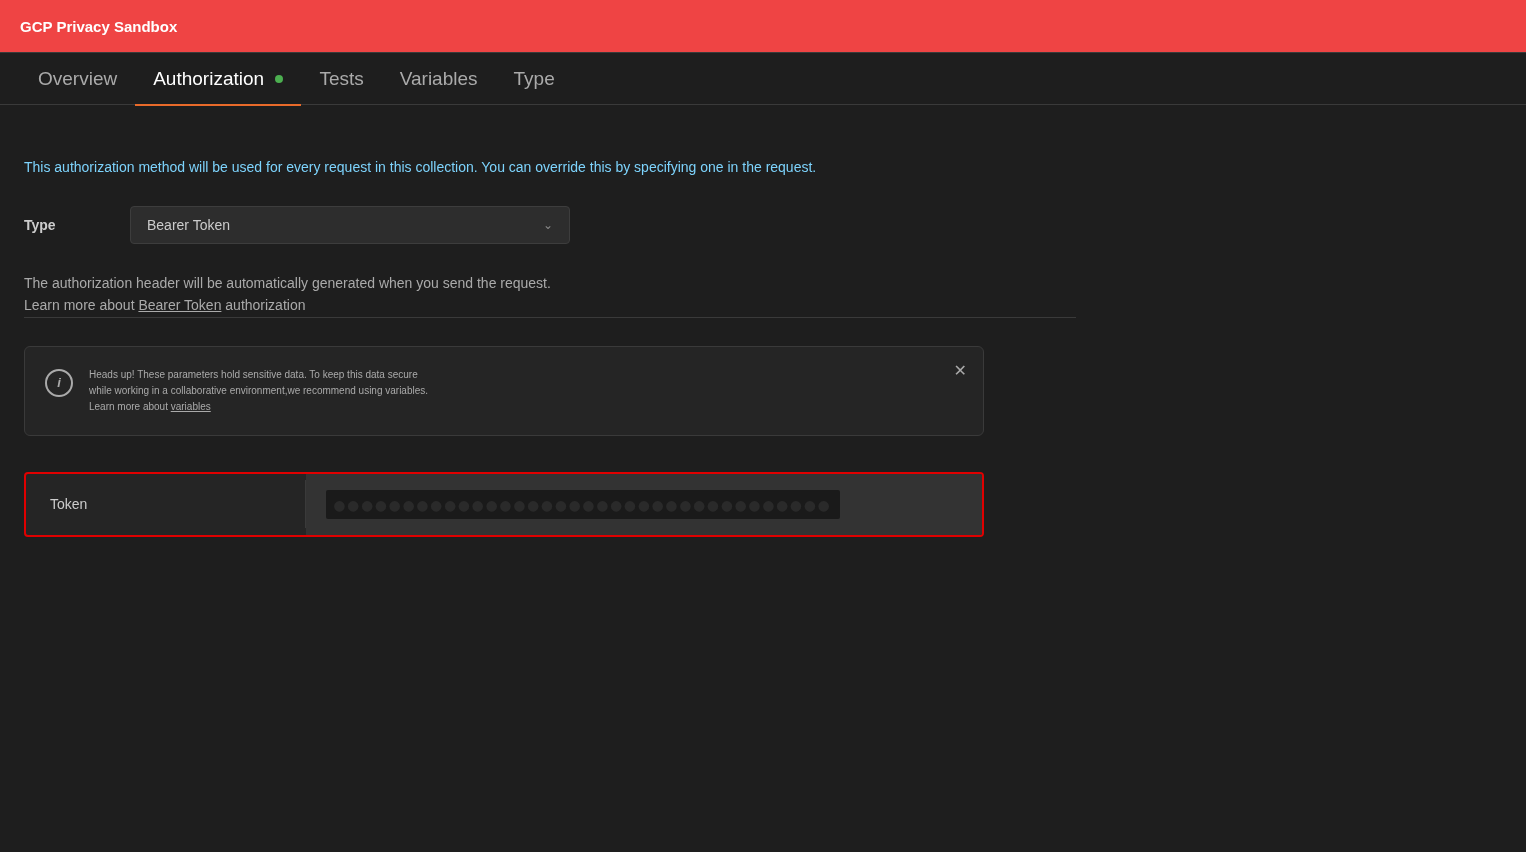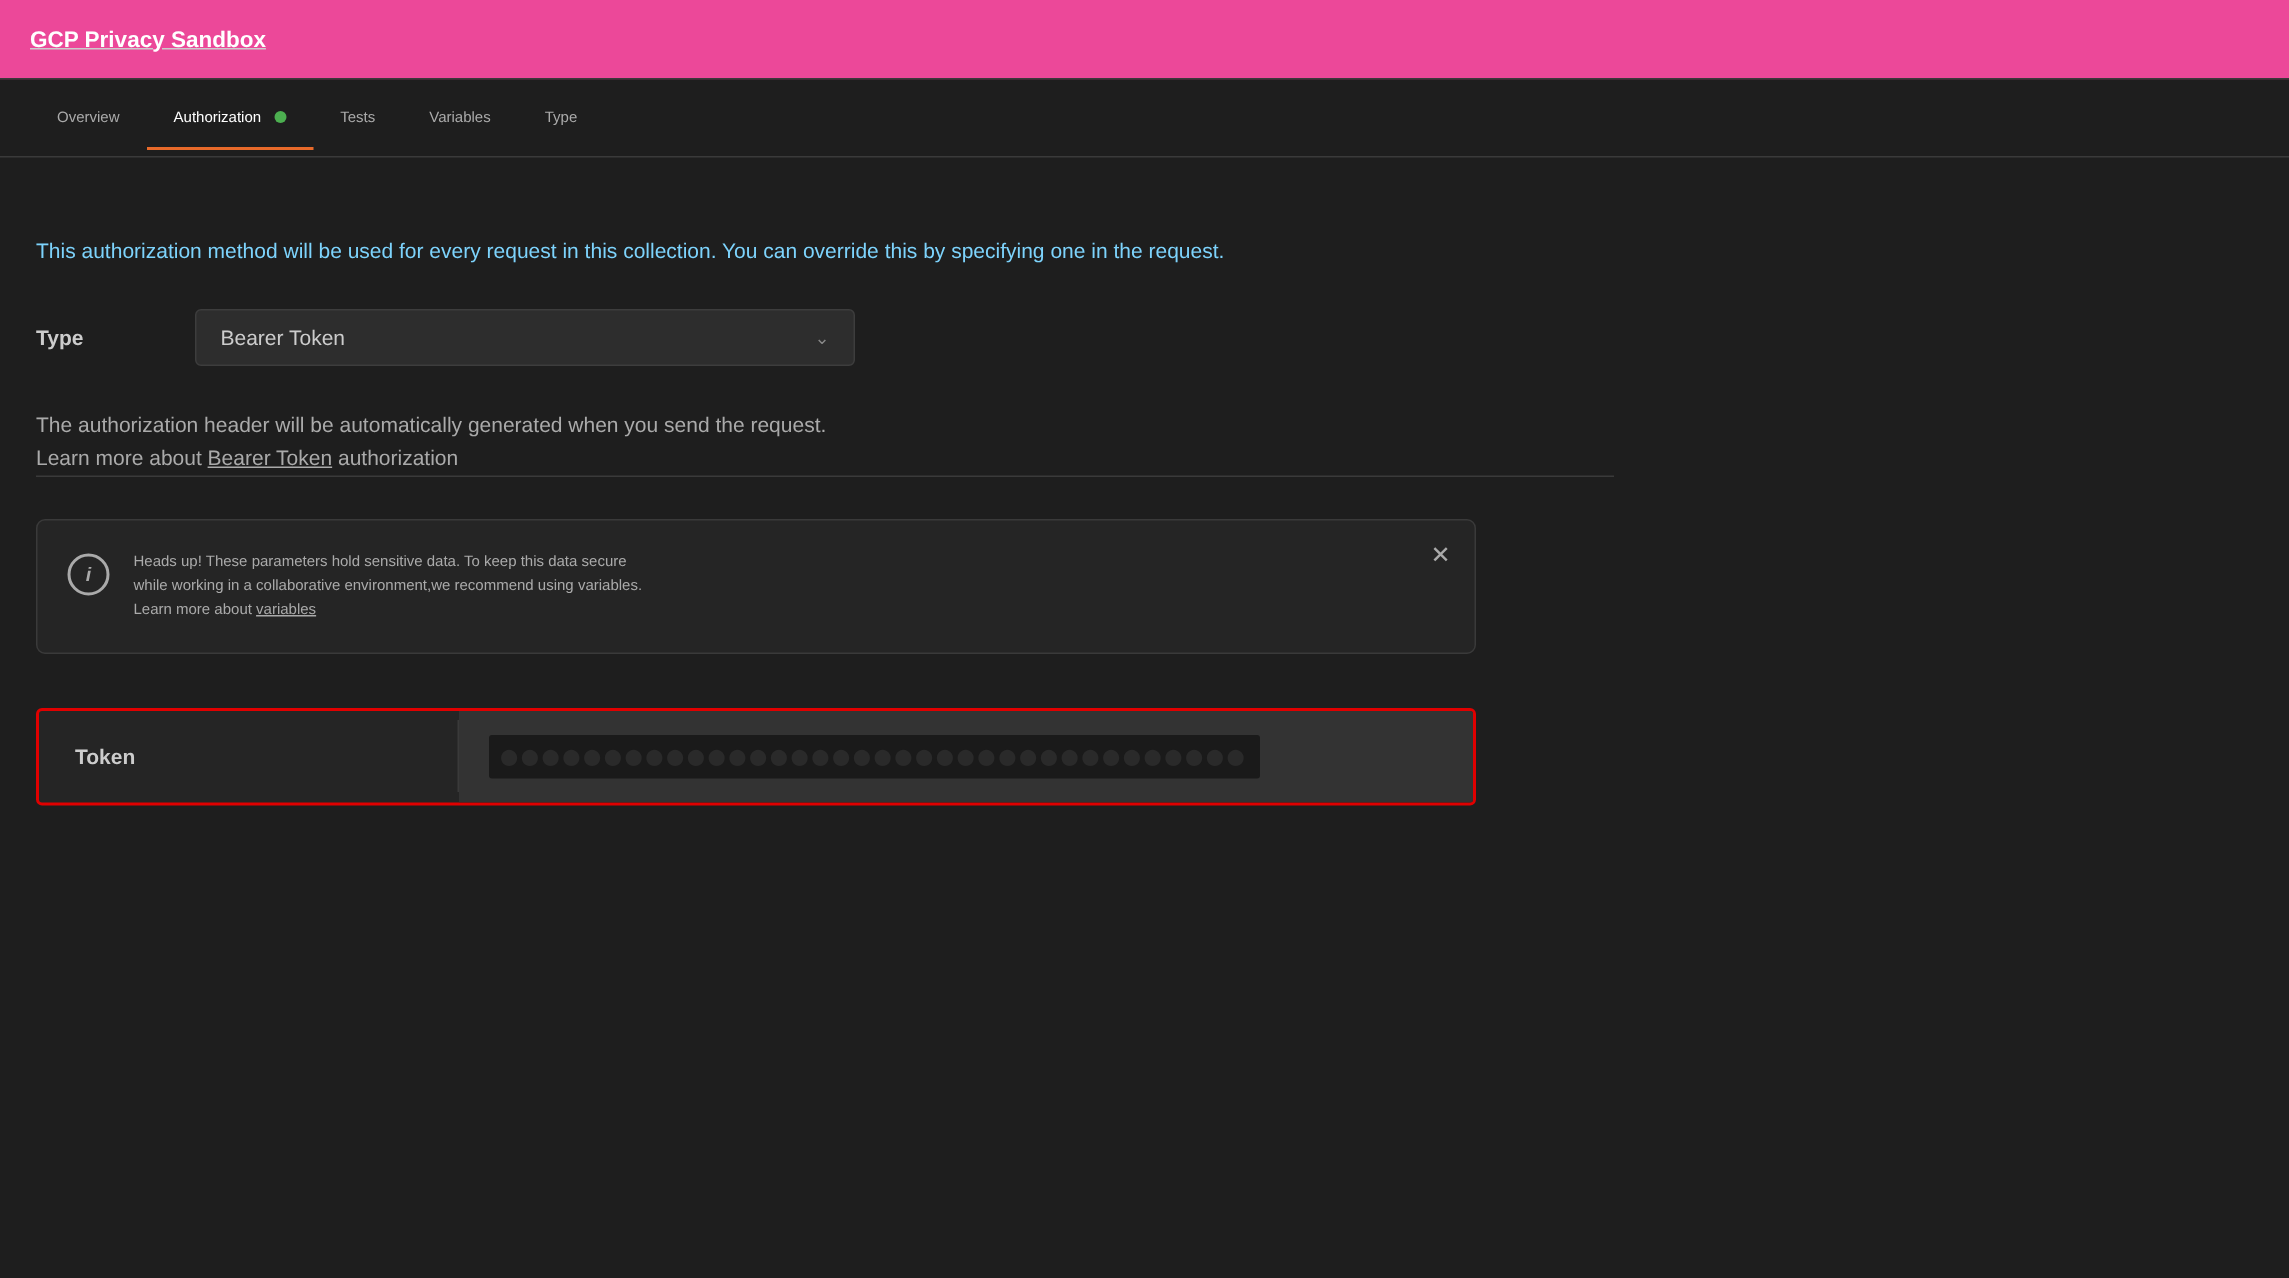--- a/index.html
+++ b/index.html
@@ -12,27 +12,26 @@
       background-color: #1e1e1e;
       color: #cccccc;
       font-family: -apple-system, BlinkMacSystemFont, 'Segoe UI', sans-serif;
       font-size: 14px;
       width: 1526px;
       min-height: 852px;
       overflow-x: hidden;
     }
 
     .app-header {
-      background-color: #ec4899;
+      background-color: #ef4444;
       padding: 26px 20px;
       border-bottom: 1px solid #3a3a3a;
       height: 50px;
       display: flex;
       align-items: center;
-      text-decoration: underline;
     }
 
     .app-title {
       color: #ffffff;
       font-size: 15px;
       font-weight: 600;
     }
 
     .tabs-bar {
       display: flex;
@@ -41,21 +40,21 @@
       border-bottom: 1px solid #3a3a3a;
       background-color: #1e1e1e;
       height: 52px;
       gap: 0;
     }
 
     .tab-item {
       padding: 16px 18px;
       cursor: pointer;
       color: #aaaaaa;
-      font-size: 10px;
+      font-size: 19px;
       position: relative;
       white-space: nowrap;
     }
 
     .tab-item.active {
       color: #ffffff;
       font-weight: 500;
     }
 
     .tab-item.active::after {
@@ -208,21 +207,21 @@
       background-color: #252525;
       padding: 0;
       max-width: 960px;
       overflow: hidden;
     }
 
     .token-label {
       padding: 16px 24px;
       color: #cccccc;
       font-size: 14px;
-      font-weight: 700;
+      font-weight: 400;
       min-width: 280px;
       border-right: 1px solid #3a3a3a;
     }
 
     .token-value {
       padding: 16px 20px;
       flex: 1;
       color: #222222;
       font-size: 14px;
       font-family: monospace;

